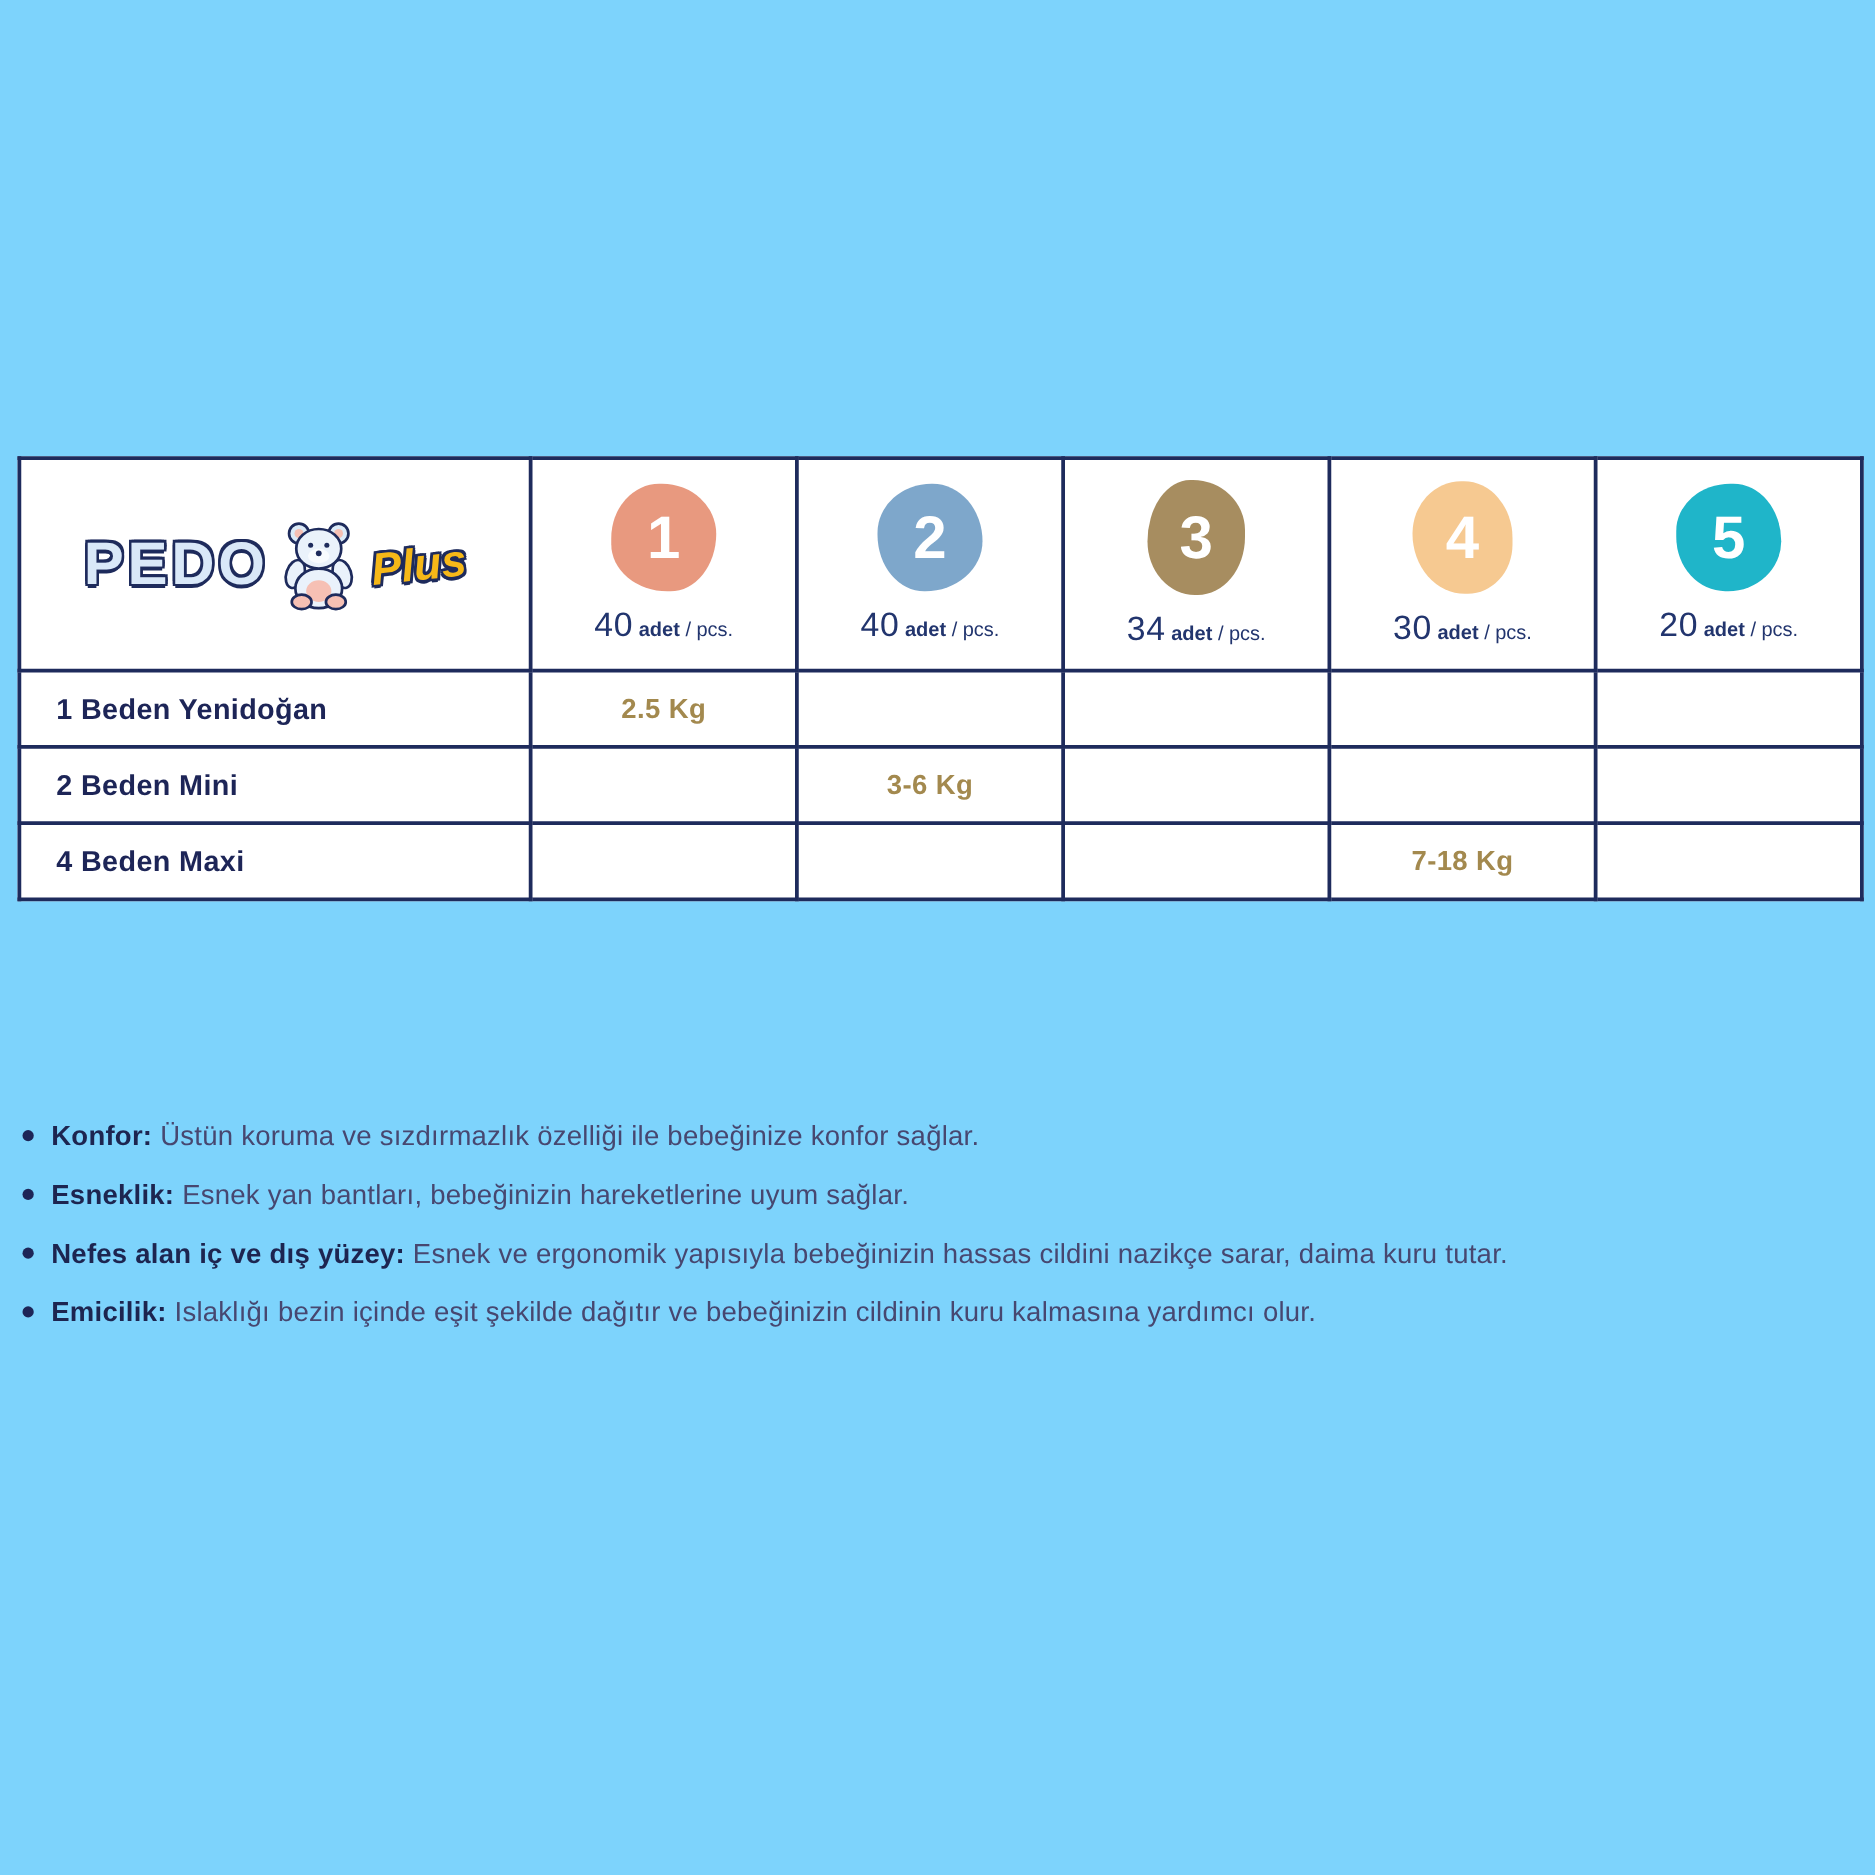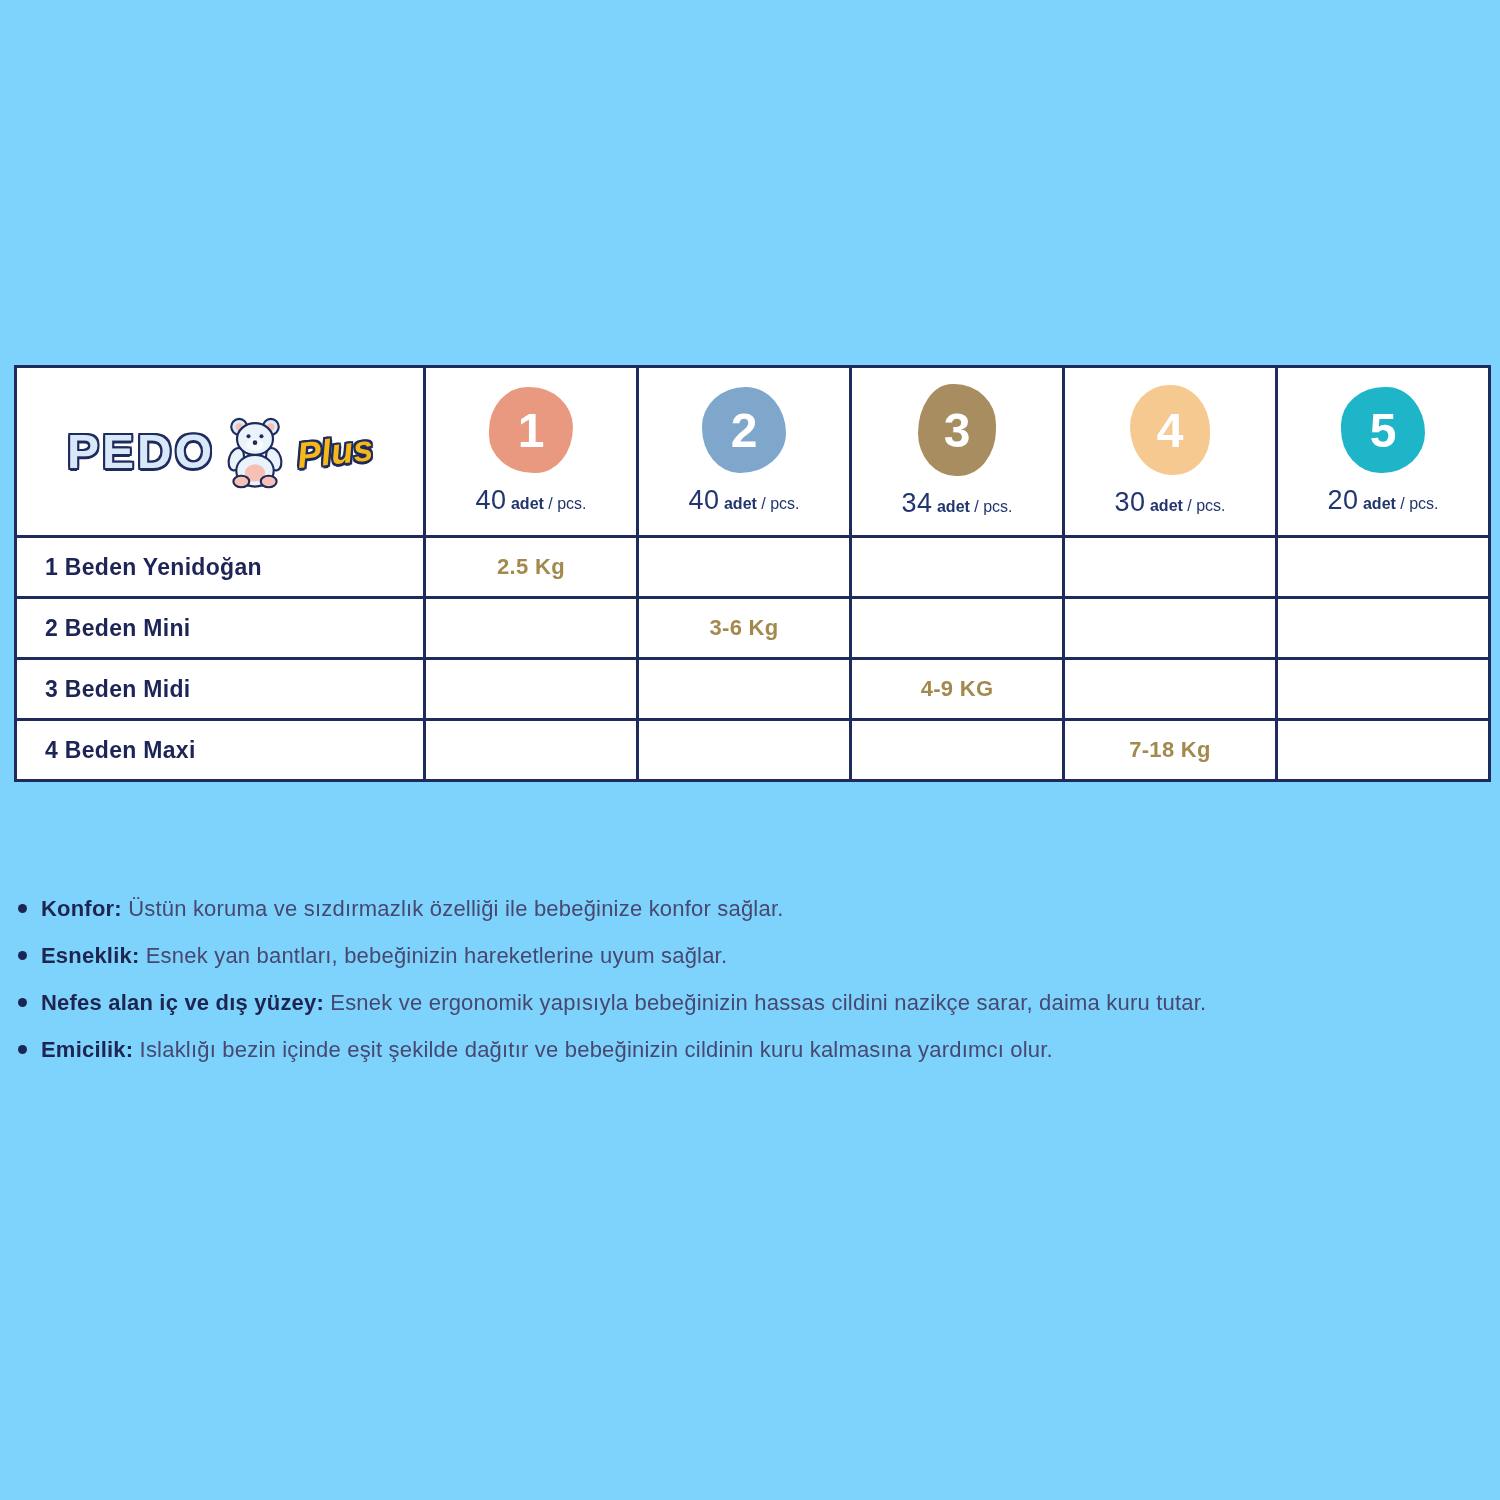--- a/index.html
+++ b/index.html
@@ -221,28 +221,20 @@
       </tr>
       <tr class="size-row">
         <td class="label-cell">2 Beden Mini</td>
         <td class="value-cell"></td>
         <td class="value-cell">3-6 Kg</td>
         <td class="value-cell"></td>
         <td class="value-cell"></td>
         <td class="value-cell"></td>
       </tr>
       <tr class="size-row">
-        <td class="label-cell">3 Beden Midi</td>
-        <td class="value-cell"></td>
-        <td class="value-cell"></td>
-        <td class="value-cell">4-9 KG</td>
-        <td class="value-cell"></td>
-        <td class="value-cell"></td>
-      </tr>
-      <tr class="size-row">
         <td class="label-cell">4 Beden Maxi</td>
         <td class="value-cell"></td>
         <td class="value-cell"></td>
         <td class="value-cell"></td>
         <td class="value-cell">7-18 Kg</td>
         <td class="value-cell"></td>
       </tr>
     </tbody>
   </table>
 

